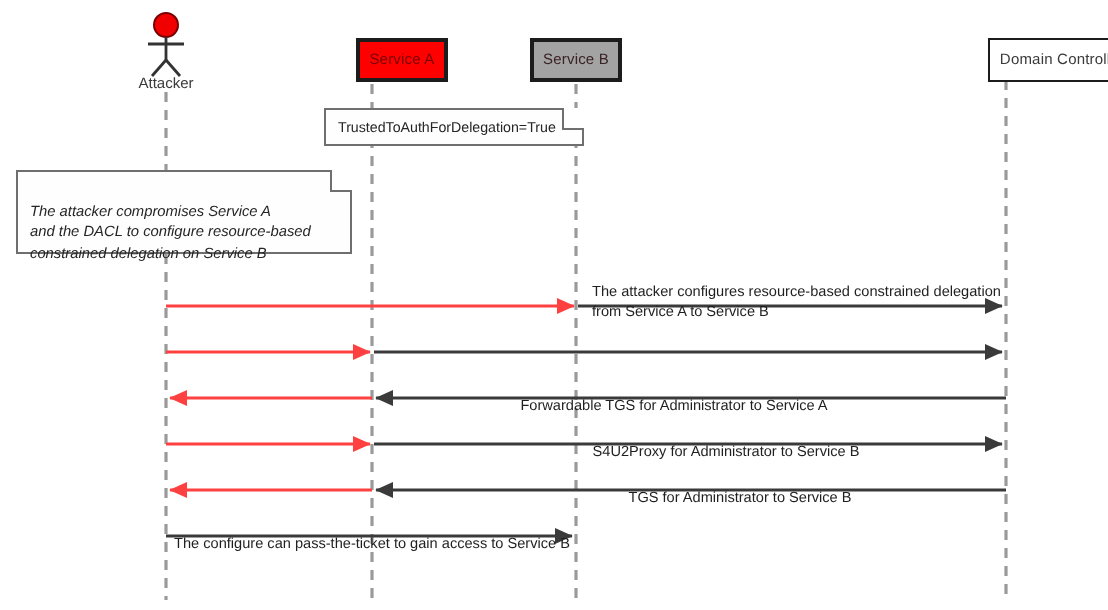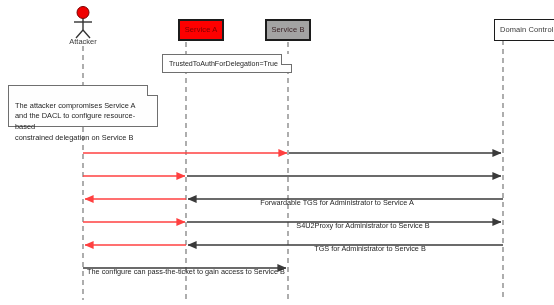--- a/index.html
+++ b/index.html
@@ -176,27 +176,31 @@
 
   <div class="actor-label" style="left:58px; top:37px; width:50px;">
     <span>Attacker</span>
   </div>
 
   <div class="note" style="left:128px; top:54px; width:130px; height:19px; display:flex; align-items:center;margin-left:34px;">
     <span style="font-size:7.1px;">TrustedToAuthForDelegation=True</span>
     <span class="fold"></span>
   </div>
 
-  <div class="note" style="left:8px; top:85px; width:150px; height:42px;">
+  <div class="note" style="left:8px; top:85px; width:168px; height:42px;font-style:italic;">
     <span>The attacker compromises Service A
 and the DACL to configure resource-based
 constrained delegation on Service B</span>
     <span class="fold"></span>
   </div>
 
+  <div class="msg-label" style="left:296px; top:131px; width:216px; text-align:left;">
+    <span>The attacker configures resource-based constrained delegation
+from Service A to Service B</span>
+  </div>
 
 
   <div class="msg-label" style="left:172px; top:188px; width:330px;">
     <span>Forwardable TGS for Administrator to Service A</span>
   </div>
 
   <div class="msg-label" style="left:224px; top:211px; width:278px;">
     <span>S4U2Proxy for Administrator to Service B</span>
   </div>
 

